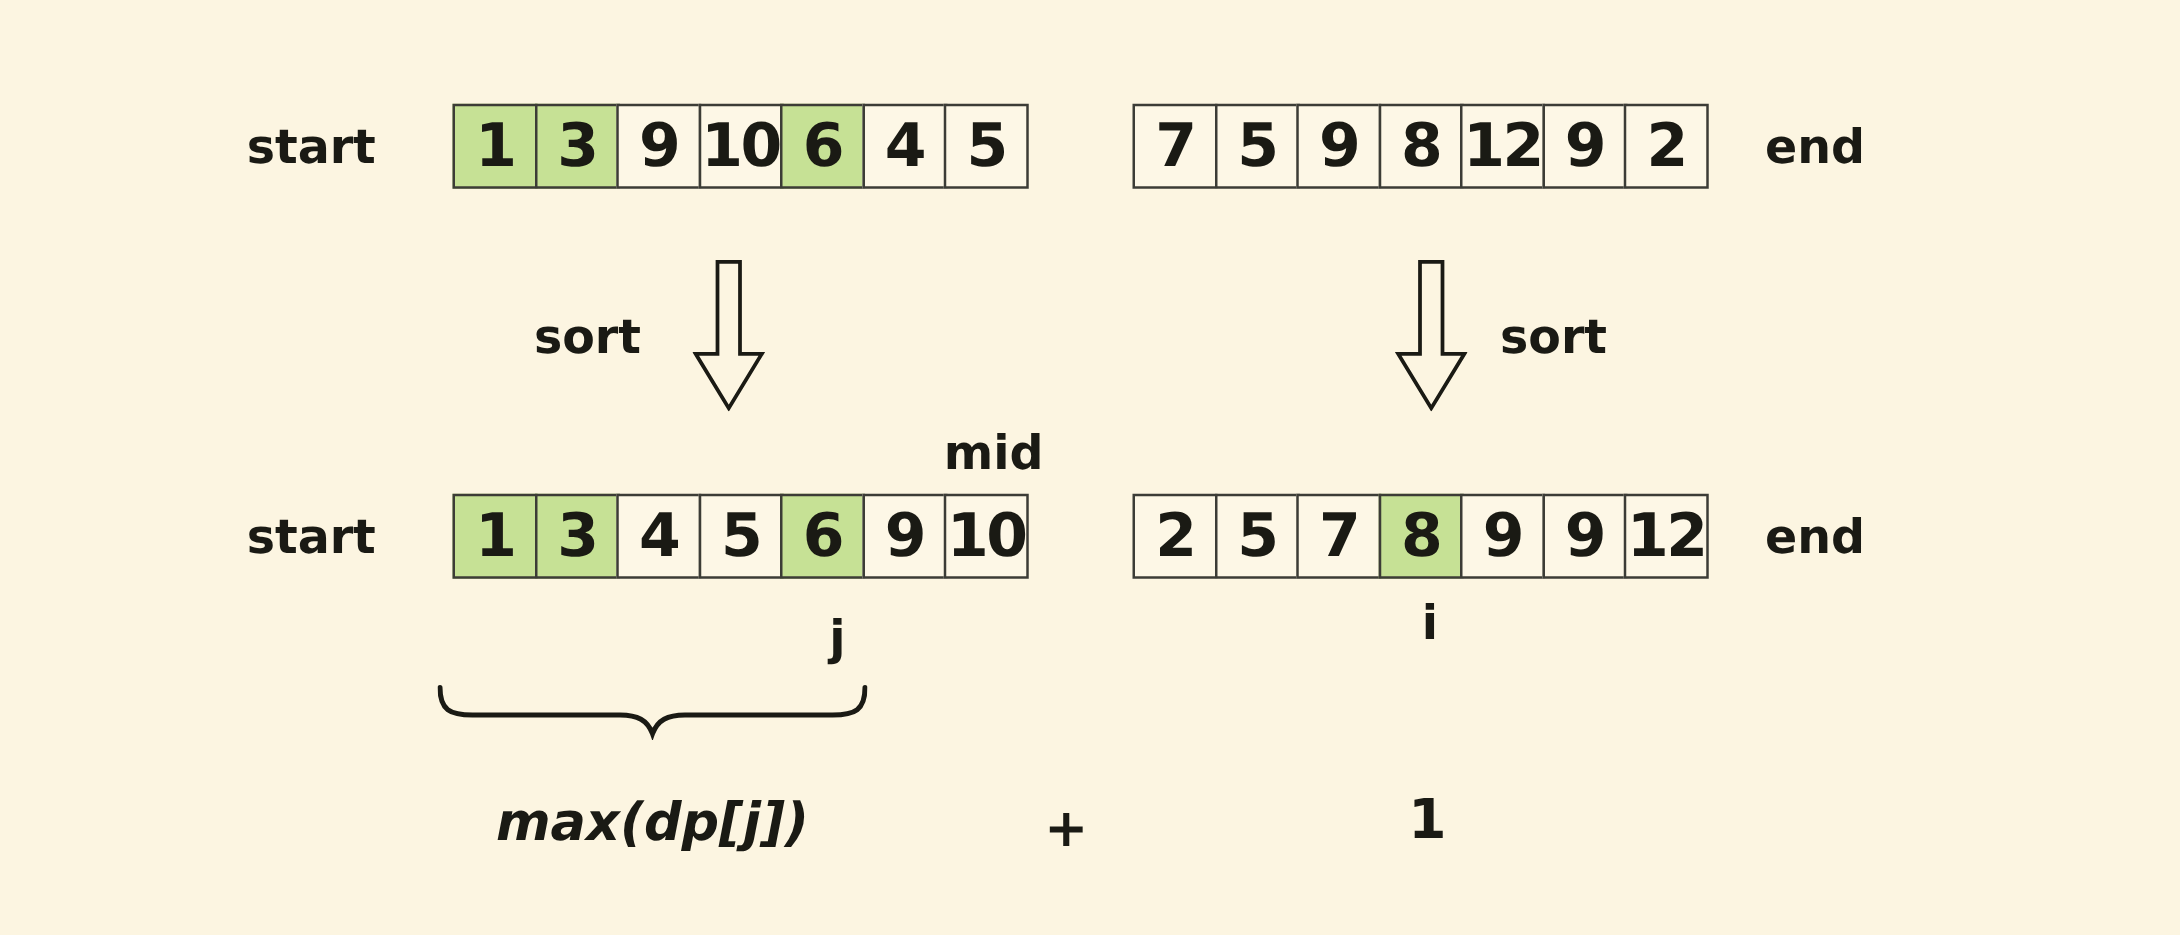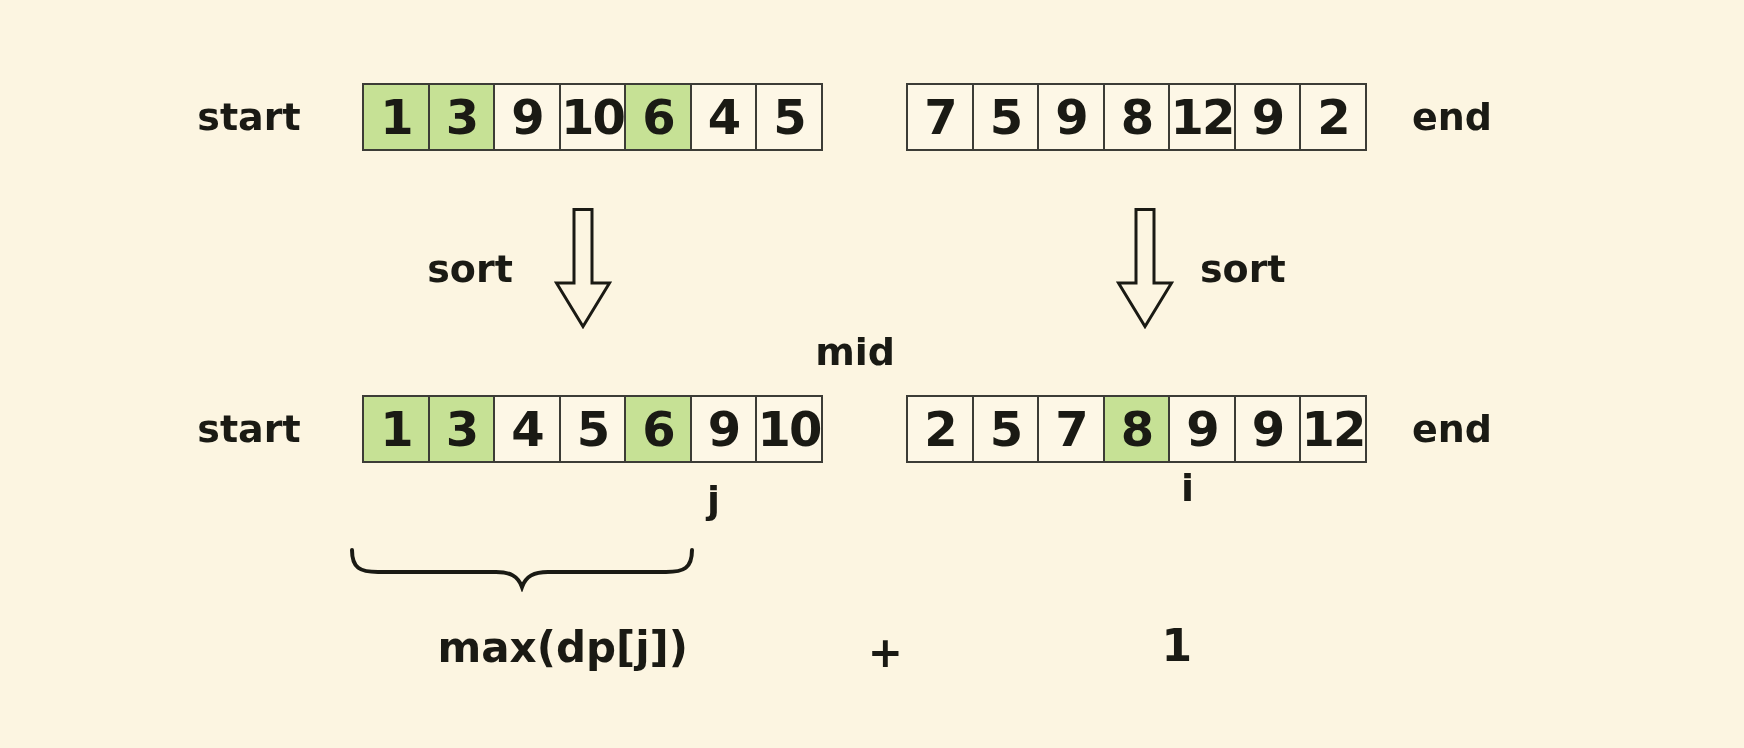--- a/index.html
+++ b/index.html
@@ -26,21 +26,21 @@
   }
   .cell:first-child{margin-left:0;}
   .cell.hl{background:var(--hl,#C6E195);}
   .lbl{
     position:absolute;
     font-size:38px;font-weight:600;
     white-space:nowrap;
   }
   .side-label{height:68px;line-height:68px;}
   .right-align{text-align:center;}
-  .center{text-align:right;}
+  .center{text-align:center;margin-top:10px;}
   .arrow-icon,.brace{position:absolute;}
   .formula{position:absolute;font-size:42px;font-weight:700;white-space:nowrap;}
 </style>
 </head>
 <body>
 
 <div class="canvas">
 
   <div class="lbl side-label right-align" style="left:150px;top:83px;width:198px;">start</div>
 
@@ -104,17 +104,17 @@
 
   <div class="lbl side-label" style="left:1412px;top:395px;">end</div>
 
   <div class="lbl center" style="left:620px;top:478px;width:100px;">j</div>
   <div class="lbl center" style="left:1094px;top:466px;width:100px;">i</div>
 
   <svg class="brace" style="left:350px;top:546px;" width="344" height="46" viewBox="0 0 344 46">
     <path d="M2,4 C2,22 10,26 28,26 L146,26 C160,26 168,30 172,41 C176,30 184,26 198,26 L316,26 C334,26 342,22 342,4" fill="none" stroke="#1A1A14" stroke-width="4" stroke-linecap="round"></path>
   </svg>
 
-  <div class="formula center" style="left:388px;top:623px;width:300px;">max(dp[j])</div>
+  <div class="formula center" style="left:372px;top:623px;width:300px;font-style:italic;">max(dp[j])</div>
   <div class="formula center" style="left:803px;top:628px;width:100px;">+</div>
   <div class="formula center" style="left:1092px;top:620px;width:100px;font-size:44px;">1</div>
 
 </div>
 
 </body></html>

